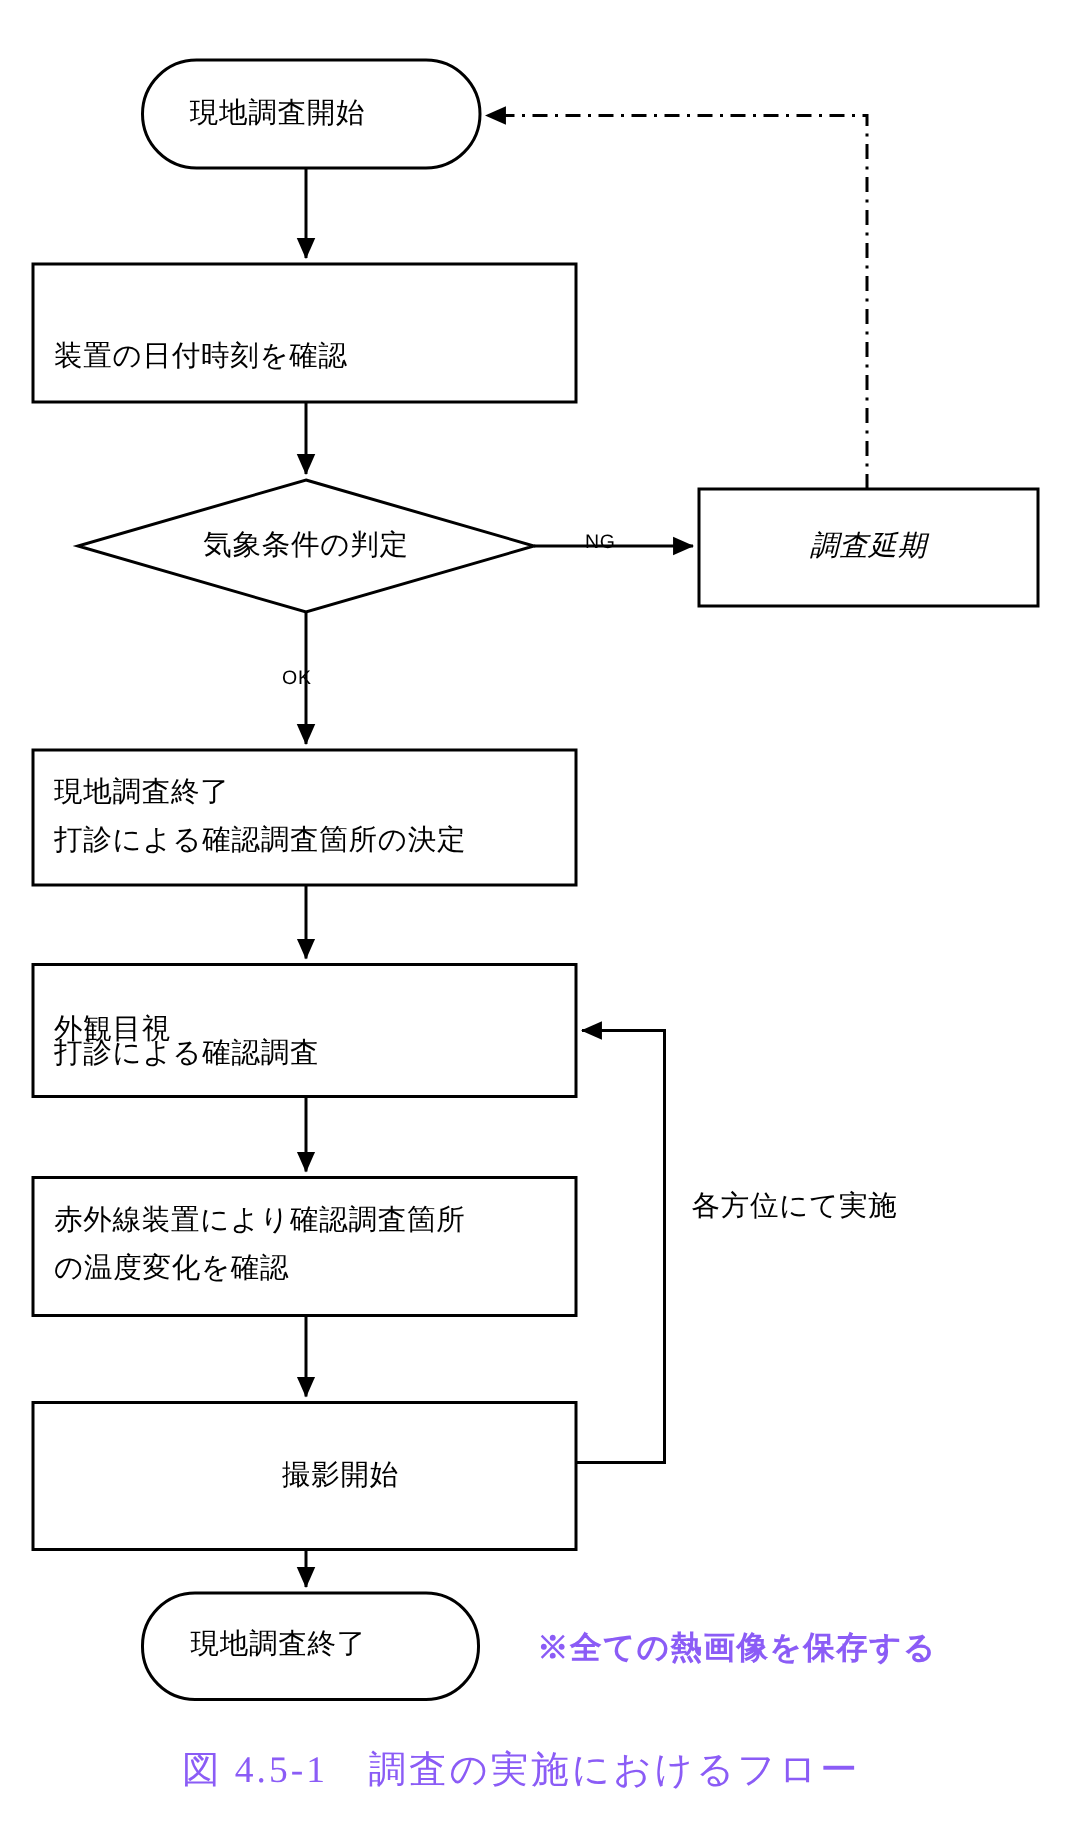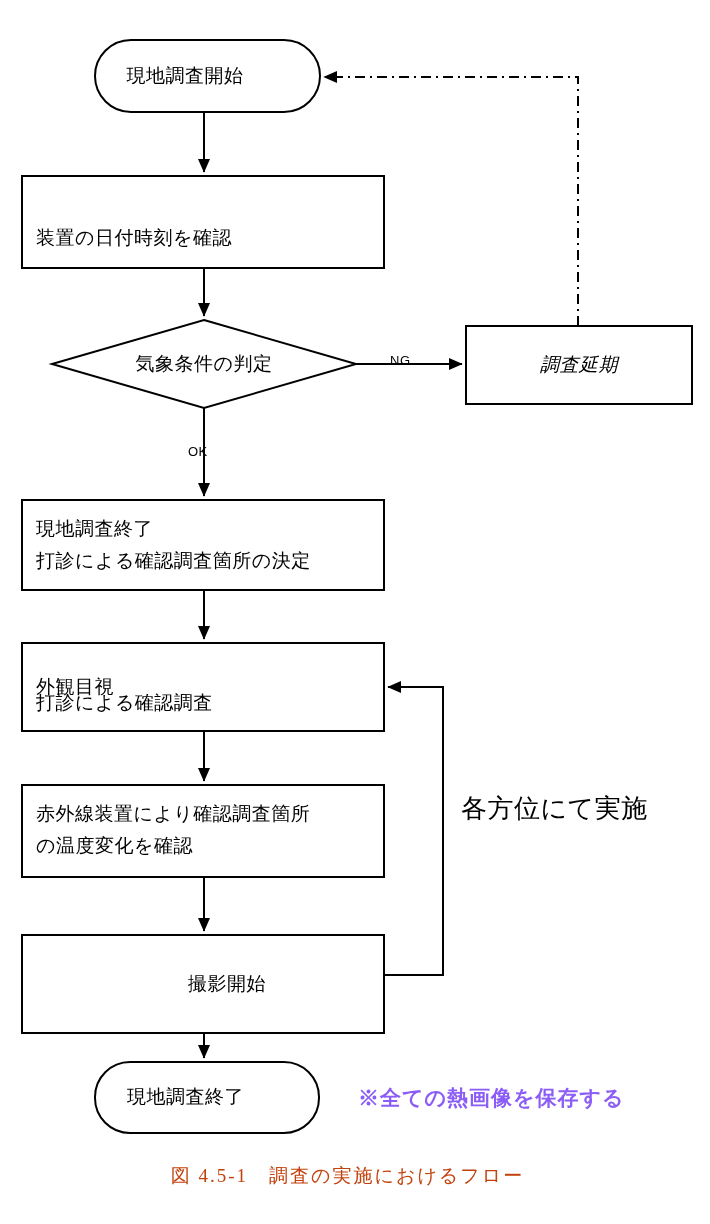--- a/index.html
+++ b/index.html
@@ -44,44 +44,44 @@
     position: absolute;
     font-family: "Liberation Sans", "DejaVu Sans", sans-serif;
     font-size: 13px;
     letter-spacing: 0.5px;
     color: #000000;
     white-space: pre;
   }
   .loop-label {
     position: absolute;
     font-family: "Liberation Sans", "DejaVu Sans", sans-serif;
-    font-size: 26px;
+    font-size: 19px;
     letter-spacing: 0.5px;
     color: #000000;
     white-space: pre;
   }
   .note-text {
     position: absolute;
     font-family: Liberation Serif, serif;
     font-size: 21px;
     font-weight: bold;
     letter-spacing: 1px;
     color: #8b5cf6;
     white-space: pre;
   }
   .caption-text {
     position: absolute;
     left: 0;
     top: 1163px;
     width: 695px;
     text-align: center;
     font-family: "Liberation Serif", "DejaVu Serif", serif;
-    font-size: 19px;
+    font-size: 25px;
     letter-spacing: 2px;
-    color: #c2410c;
+    color: #8b5cf6;
     white-space: pre;
   }
 </style>
 </head>
 <body>
 
 <div id="page">
 
   <svg id="flow-svg" viewBox="0 0 710 1224">
     <defs>

